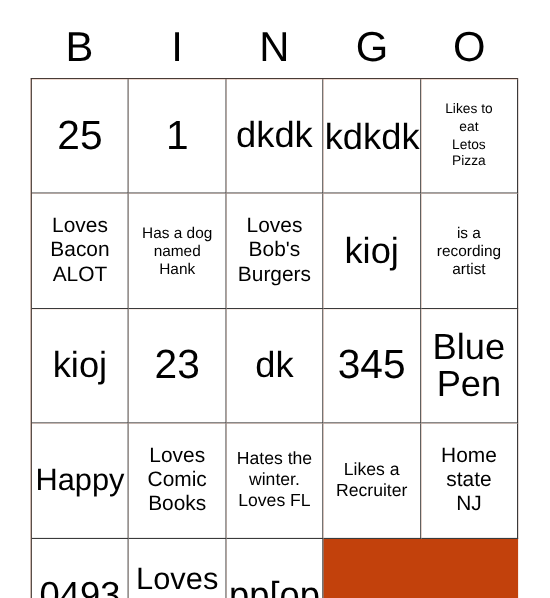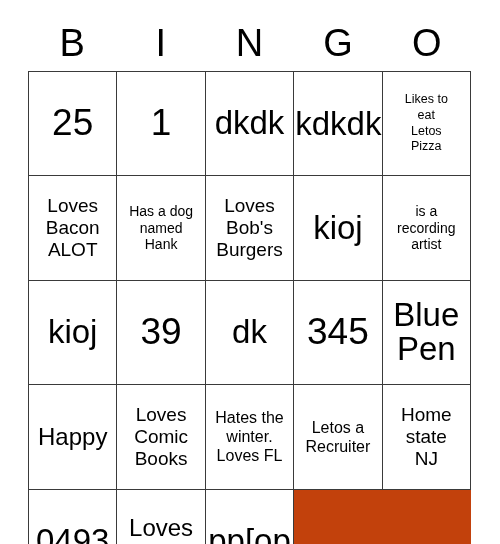--- a/index.html
+++ b/index.html
@@ -76,21 +76,21 @@
     line-height: 1.13;
     color: #000000;
     white-space: pre-line;
     word-break: normal;
   }
 
   
   .fs-xxl .cell-text { font-size: 37px; line-height: 1.05; }
   .fs-xl  .cell-text { font-size: 33px; line-height: 1.05; }
   .fs-lg  .cell-text { font-size: 33px; line-height: 1.08; }
-  .fs-md  .cell-text { font-size: 24px; line-height: 1.1;  }
+  .fs-md  .cell-text { font-size: 28px; line-height: 1.1;  }
   .fs-sm  .cell-text { font-size: 19px; line-height: 1.17; }
   .fs-xs  .cell-text { font-size: 16px; line-height: 1.2;  }
   .fs-xxs .cell-text { font-size: 14px; line-height: 1.2; }
   .fs-tiny .cell-text { font-size: 12.5px; line-height: 1.26; }
 </style>
 </head>
 <body>
 
 <div id="card">
 
@@ -152,21 +152,21 @@
       </div>
       <div class="cell fs-xxs">
         <span class="cell-text">is a
 recording
 artist</span>
       </div>
       <div class="cell fs-xl">
         <span class="cell-text">kioj</span>
       </div>
       <div class="cell fs-xxl">
-        <span class="cell-text">39</span>
+        <span class="cell-text">23</span>
       </div>
       <div class="cell fs-xl">
         <span class="cell-text">dk</span>
       </div>
       <div class="cell fs-xxl">
         <span class="cell-text">345</span>
       </div>
       <div class="cell fs-xl">
         <span class="cell-text">Blue
 Pen</span>
@@ -178,21 +178,21 @@
         <span class="cell-text">Loves
 Comic
 Books</span>
       </div>
       <div class="cell fs-xs">
         <span class="cell-text">Hates the
 winter.
 Loves FL</span>
       </div>
       <div class="cell fs-xs">
-        <span class="cell-text">Letos a
+        <span class="cell-text">Likes a
 Recruiter</span>
       </div>
       <div class="cell fs-sm">
         <span class="cell-text">Home
 state
 NJ</span>
       </div>
       <div class="cell fs-lg">
         <span class="cell-text">0493</span>
       </div>

